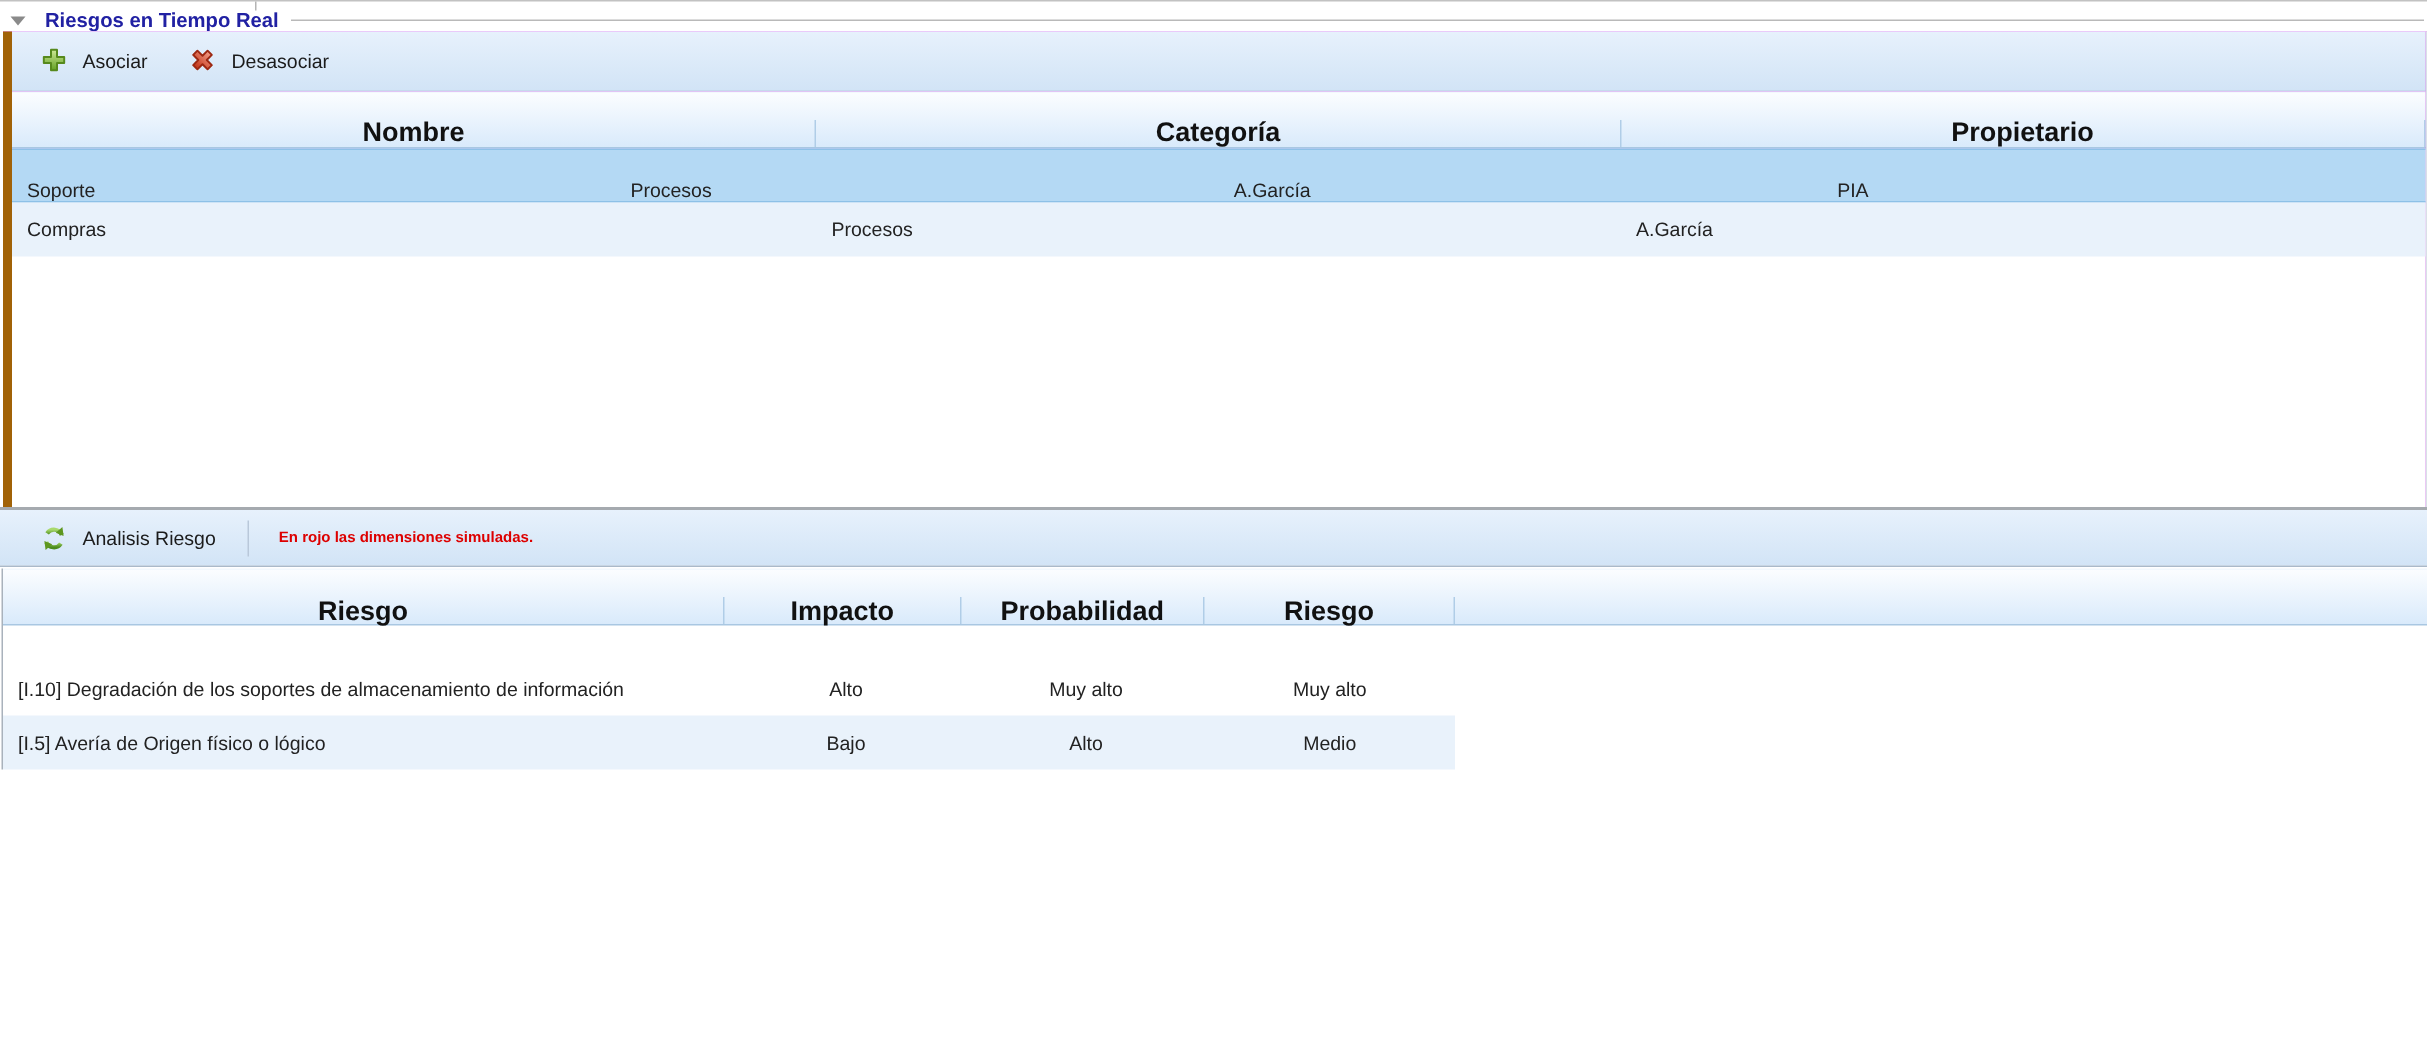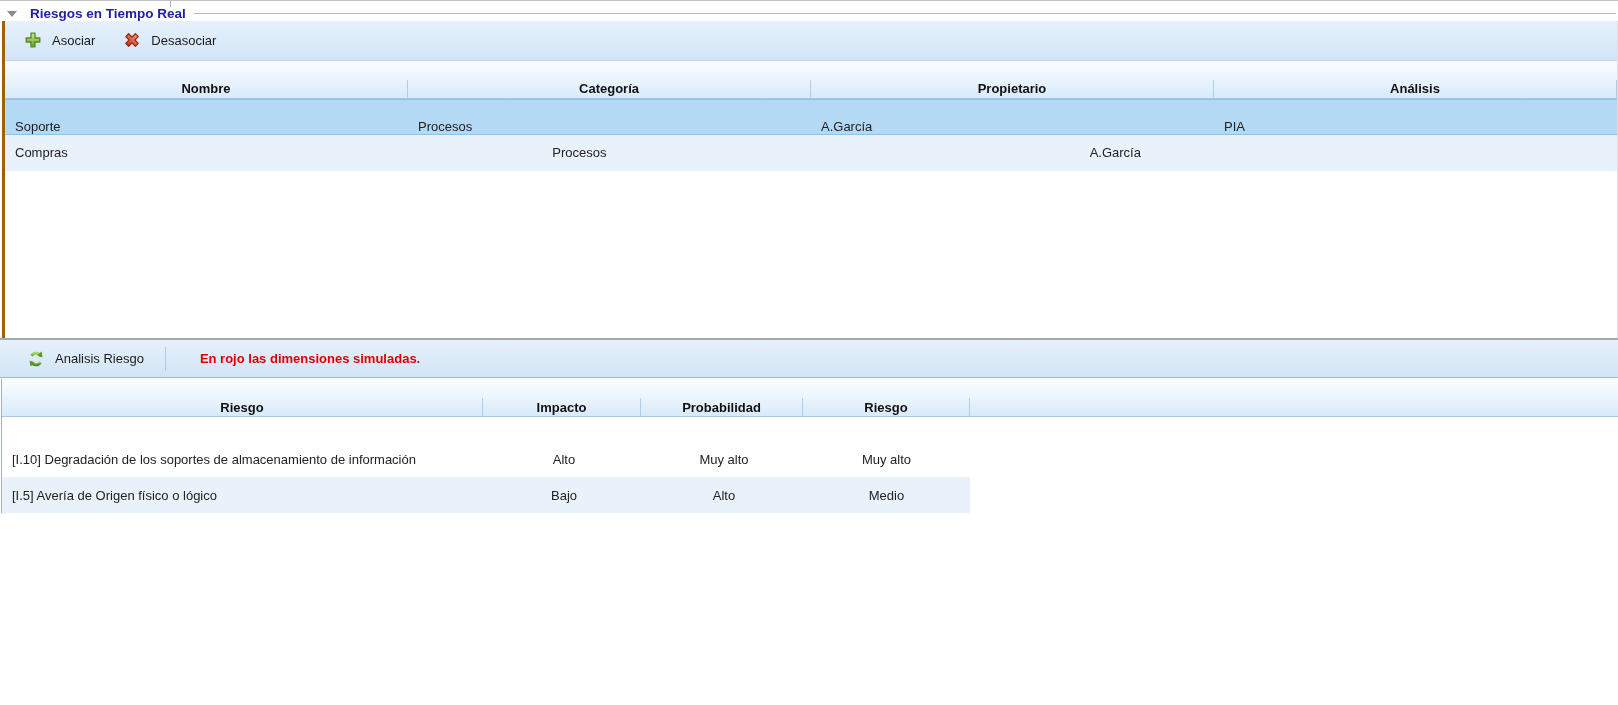--- a/index.html
+++ b/index.html
@@ -33,21 +33,21 @@
   .legend-line { flex: 1; height: 1px; background: #b9b9b9; margin-right: 2px; }
 
   
   .main-region { height: 450px; display: flex; padding-left: 2px; border-bottom: 2px solid #a5aaaf; background: #fff; }
   .sidebar {
     width: 165px; background: var(--sidebar-bg);
     border-left: 1px solid #a9b2bc;
     padding: 8px 4px 0 24px;
     font-weight: bold; color: #3a3a3a; font-size: 13px;
   }
-  .panel { flex: 1; display: flex; flex-direction: column; background: #d946ef; border-left: 3px solid #a16207; border-right: 1px solid #d9e0e7; }
+  .panel { flex: 1; display: flex; flex-direction: column; background: #d946ef; border-left: 6px solid #a16207; border-right: 1px solid #d9e0e7; }
 
   .toolbar {
     height: 40px; flex: 0 0 40px;
     background: linear-gradient(180deg, var(--toolbar-top-bg), var(--toolbar-bottom-bg));
     display: flex; align-items: center;
     padding-left: 12px;
     border-bottom: 1px solid #c7d9ec;
   }
   .tb-button { display: flex; align-items: center; gap: 10px; padding: 3px 7px; margin-right: 14px; color: #1b1b1b; cursor: pointer; border-radius: 3px; }
   .tb-icon { width: 18px; height: 18px; display: block; }
@@ -55,21 +55,21 @@
   
   .grid { display: flex; flex-direction: column; flex: 1; }
   .grid-header {
     height: 38px; flex: 0 0 38px; display: flex;
     background: linear-gradient(180deg, var(--header-top-bg), var(--header-bottom-bg));
     border-bottom: 1px solid #a9c7e2;
     border-top: 1px solid #f2f8fd;
   }
   .grid-hcell {
     display: flex; align-items: center; justify-content: center;
-    font-weight: bold; color: #111; font-size: 13px;
+    font-weight: bold; color: #111; font-size: 18px;
     border-right: 1px solid #b0cde7;
     cursor: pointer;
     margin-top: 18px;
   }
   .grid-hcell.filler { cursor: default; }
   .grid-body { flex: 1; background: #fff; }
   .grid-row { height: 36px; display: flex; cursor: pointer; }
   .grid-row.alt { background: var(--alt-row); text-align: right; }
   .grid-row.selected {
     background: var(--selected-row);
@@ -85,21 +85,21 @@
 
   
   .toolbar2 {
     height: 38px; flex: 0 0 38px;
     background: linear-gradient(180deg, var(--toolbar-top-bg), var(--toolbar-bottom-bg));
     display: flex; align-items: center;
     padding-left: 20px;
     border-bottom: 1px solid #aab9c9;
   }
   .tb-sep { width: 1px; height: 24px; background: #b9c8da; margin-left: 14px; margin-right: 20px; }
-  .notice { color: var(--notice-red); font-weight: bold; font-size: 13px; margin-left: 14px; }
+  .notice { color: var(--notice-red); font-weight: bold; font-size: 10px; }
 
   
   .risk { margin-left: 1px; border-left: 1px solid #a9b2bc; margin-top: 1px; flex: 1; gap: 24px; }
   .risk .c0 { width: 481px; }
   .risk .c1 { width: 162px; }
   .risk .c2 { width: 158px; }
   .risk .c3 { width: 167px; }
   .risk .grid-hcell.filler { flex: 1 1 auto; border-right: none; }
   .risk .grid-row { width: 968px; }
   .risk .grid-cell.c1, .risk .grid-cell.c2, .risk .grid-cell.c3 { justify-content: center; padding-left: 0; }
@@ -152,21 +152,20 @@
             </g>
           </svg>
           <span>Desasociar</span>
         </div>
       </div>
       <div class="grid assoc">
         <div class="grid-header">
             <div class="grid-hcell c0">Nombre</div>
             <div class="grid-hcell c1">Categoría</div>
             <div class="grid-hcell c2">Propietario</div>
-            <div class="grid-hcell c3">Análisis</div>
           </div>
         <div class="grid-body">
             <div class="grid-row selected">
               <div class="grid-cell c0">Soporte</div>
               <div class="grid-cell c1">Procesos</div>
               <div class="grid-cell c2">A.García</div>
               <div class="grid-cell c3">PIA</div>
             </div>
             <div class="grid-row alt">
               <div class="grid-cell c0">Compras</div>

